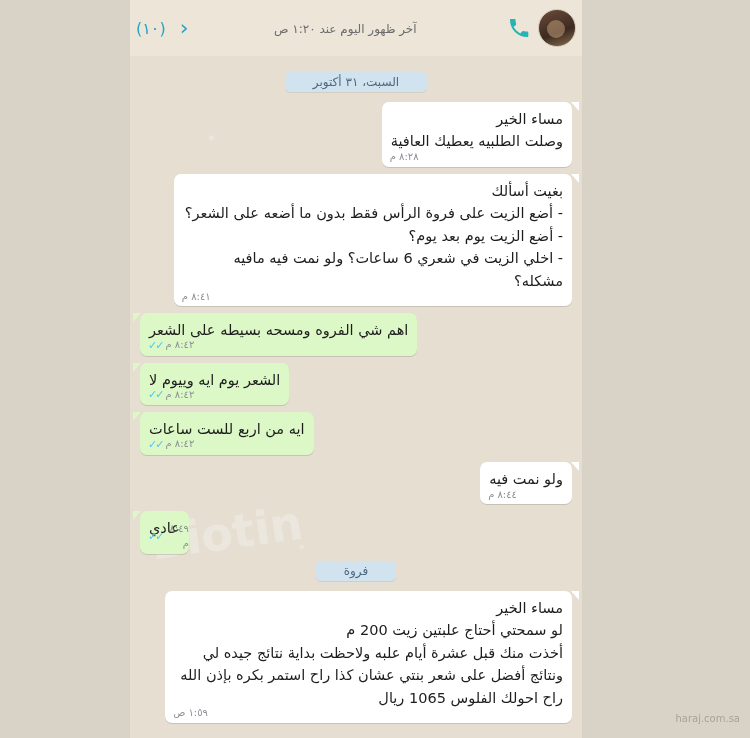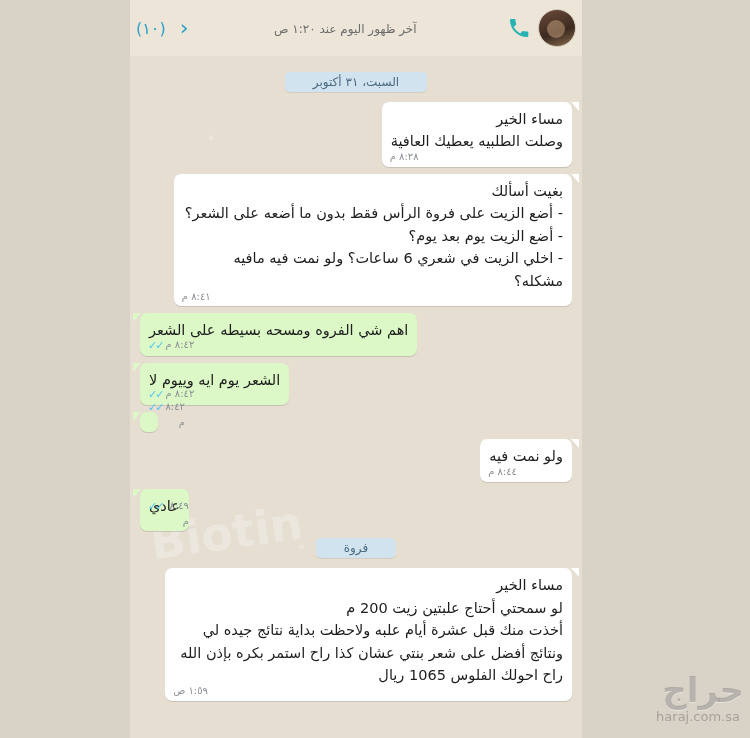--- a/index.html
+++ b/index.html
@@ -181,20 +181,21 @@
   .bubble .txt {
     white-space: pre-line;
   }
   .meta {
     position: absolute;
     bottom: 2px;
     left: 8px;
     font-size: 10px;
     color: #8b9097;
     display: flex;
+    align-items: center;
     gap: 3px;
     direction: ltr;
   }
   .ticks {
     color: #4fc3f7;
     font-size: 11px;
     letter-spacing: -2px;
   }
   .tail-in {
     position: absolute;
@@ -225,21 +226,21 @@
     font-weight: bold;
     letter-spacing: 1px;
     direction: rtl;
     pointer-events: none;
     text-shadow: 0 1px 0 rgba(255,255,255,0.4);
   }
   .wm-sub {
     position: absolute;
     right: 10px;
     bottom: 14px;
-    font-size: 13px;
+    font-size: 10px;
     color: rgba(90,90,90,0.4);
     direction: ltr;
     pointer-events: none;
   }
   .bg-ghost {
     position: absolute;
     left: 20px;
     top: 450px;
     font-size: 46px;
     color: rgba(255,255,255,0.28);
@@ -324,20 +325,21 @@
           <div class="meta">
             <span class="ticks">✓✓</span>
             <span>٨:٤٢ م</span>
           </div>
         </div>
       </div>
 
       <div class="row out">
         <div class="bubble out">
           <div class="tail-out"></div>
+          <div class="txt">ايه من اربع للست ساعات</div>
           <div class="meta">
             <span class="ticks">✓✓</span>
             <span>٨:٤٢ م</span>
           </div>
         </div>
       </div>
 
       <div class="row in">
         <div class="bubble in">
           <div class="tail-in"></div>
@@ -371,16 +373,15 @@
 أخذت منك قبل عشرة أيام علبه ولاحظت بداية نتائج جيده لي ونتائج أفضل على شعر بنتي عشان كذا راح استمر بكره بإذن الله راح احولك الفلوس 1065 ريال</div>
           <div class="meta">
             <span>١:٥٩ ص</span>
           </div>
         </div>
       </div>
 
     </div>
   </div>
 
-  <div class="watermark">حراج</div>
   <div class="wm-sub">haraj.com.sa</div>
 
 </div>
 
 </body></html>

